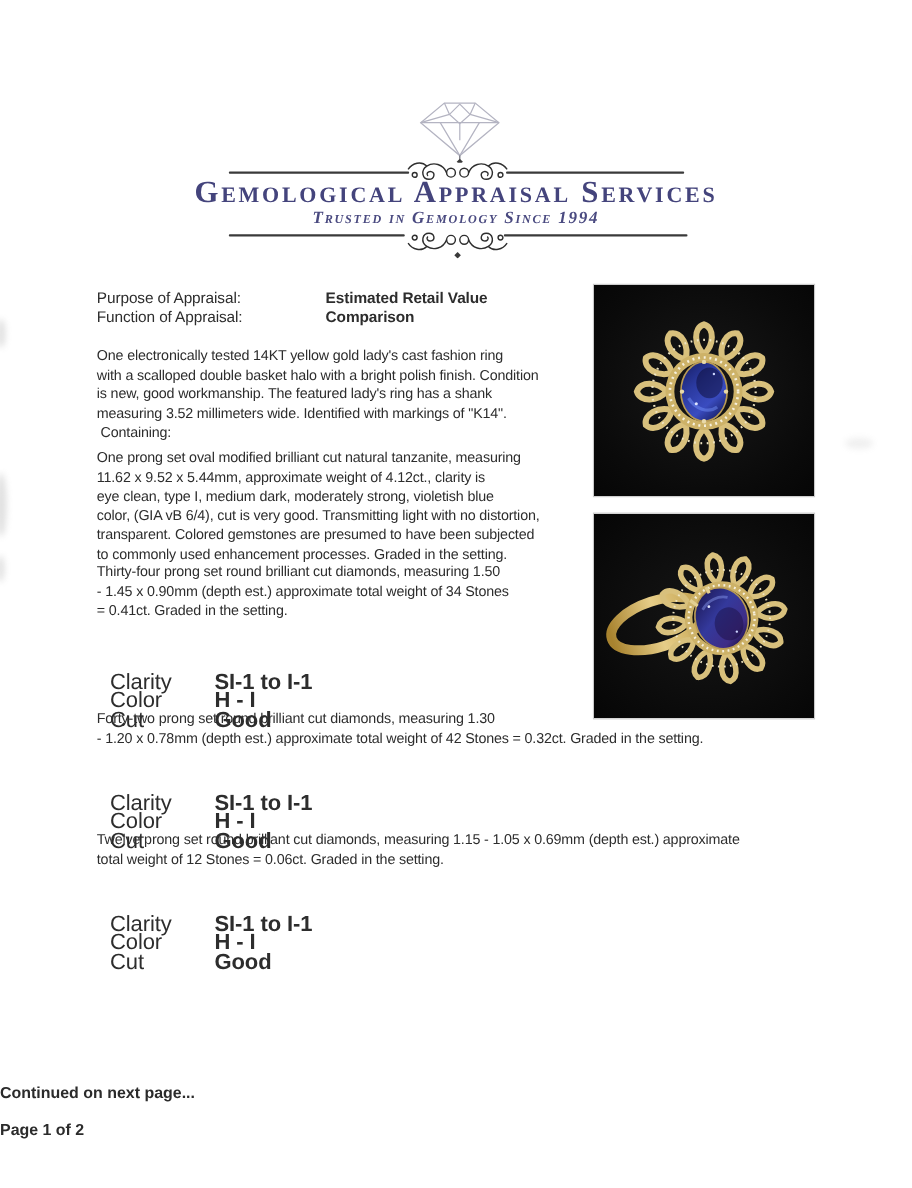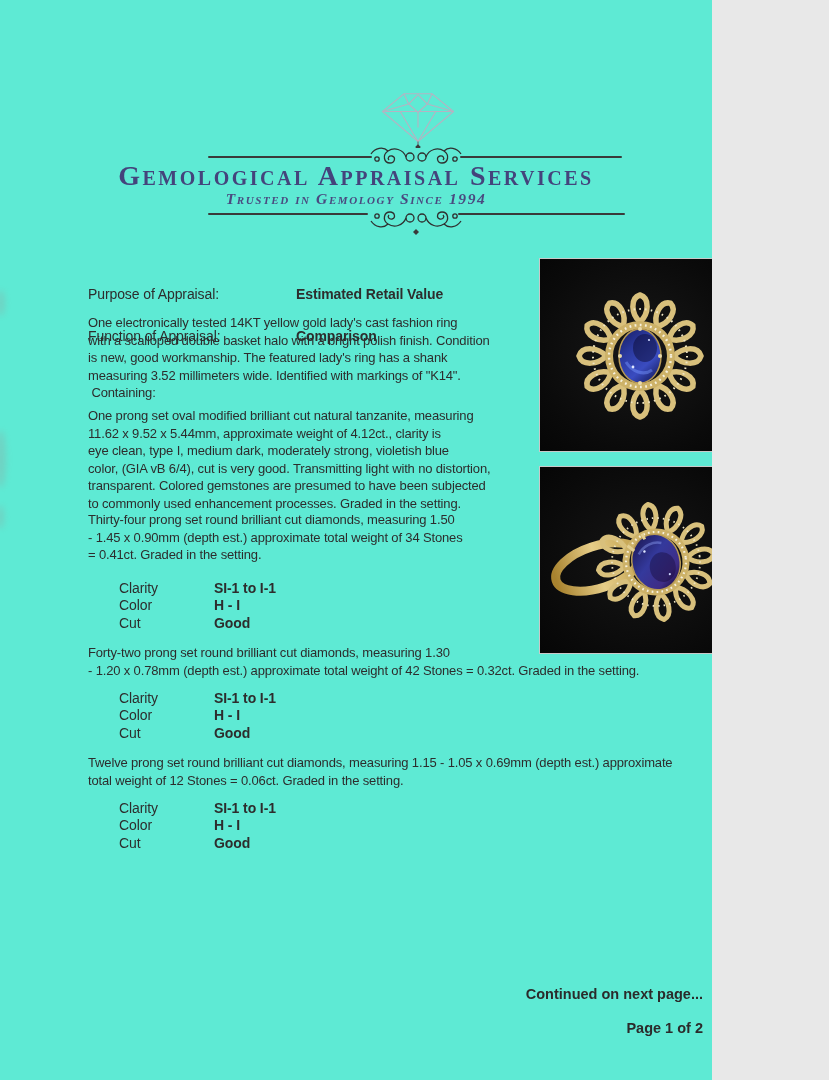--- a/index.html
+++ b/index.html
@@ -1,21 +1,21 @@
 <!DOCTYPE html>
 <html><head>
 <meta charset="utf-8">
 <style>
   * { margin: 0; padding: 0; box-sizing: border-box; }
   html, body { background: #e8e8e8; }
   .page {
     position: relative;
-    width: 712px;
+    width: 829px;
     height: 1080px;
-    background: #5eead4;
+    background: #ffffff;
     overflow: hidden;
     font-family: "Liberation Sans", sans-serif;
     color: #2d2d2d;
   }
 
   
   .diamond-logo {
     position: absolute;
     left: 375px; top: 90px;
     width: 86px; height: 58px;
@@ -57,43 +57,44 @@
   }
 
   
   .appraisal-rows {
     position: absolute;
     left: 88px; top: 262px;
     font-size: 14px;
     line-height: 17.5px;
     letter-spacing: -0.1px;
   }
-  .appraisal-row .lbl { display: inline-block; width: 160px; margin-top: 24px; }
+  .appraisal-row .lbl { display: inline-block; width: 160px; }
   .appraisal-row .val { font-weight: bold; padding-left: 48px; }
 
   .para {
     position: absolute;
     left: 88px;
     font-size: 13px;
     line-height: 17.5px;
     letter-spacing: -0.15px;
     white-space: pre-wrap;
   }
   .para-ring        { top: 314px; width: 470px; }
   .para-tanzanite   { top: 407px; width: 480px; }
   .para-diamonds34  { top: 511px; width: 480px; }
   .para-diamonds42  { top: 644px; width: 715px; }
   .para-diamonds12  { top: 754px; width: 715px; }
 
   .grading-table {
     position: absolute;
-    left: 119px;
-    font-size: 14px;
+    left: 100px;
+    font-size: 20px;
     line-height: 17.4px;
     letter-spacing: -0.1px;
+    margin-top: 32px;
   }
   .grading-table-1 { top: 580px; }
   .grading-table-2 { top: 690px; }
   .grading-table-3 { top: 800px; }
   .grading-row .lbl { display: inline-block; width: 95px; }
   .grading-row .val { font-weight: bold; }
 
   
   .photo {
     position: absolute;
@@ -101,21 +102,21 @@
     outline: 1px solid #c9c9c9;
   }
   .photo-top  { top: 259px; width: 200px; height: 192px; }
   .photo-side { top: 467px; width: 200px; height: 186px; }
   .photo svg { display: block; width: 100%; height: 100%; }
 
   
   .footer-continued, .footer-page {
     position: absolute;
     left: 0; right: 9px;
-    text-align: right;
+    text-align: left;
     font-weight: bold;
     font-size: 14.5px;
     color: #2b2b2b;
   }
   .footer-continued { top: 986px; }
   .footer-page      { top: 1020px; }
 
   
   .smudge {
     position: absolute;

